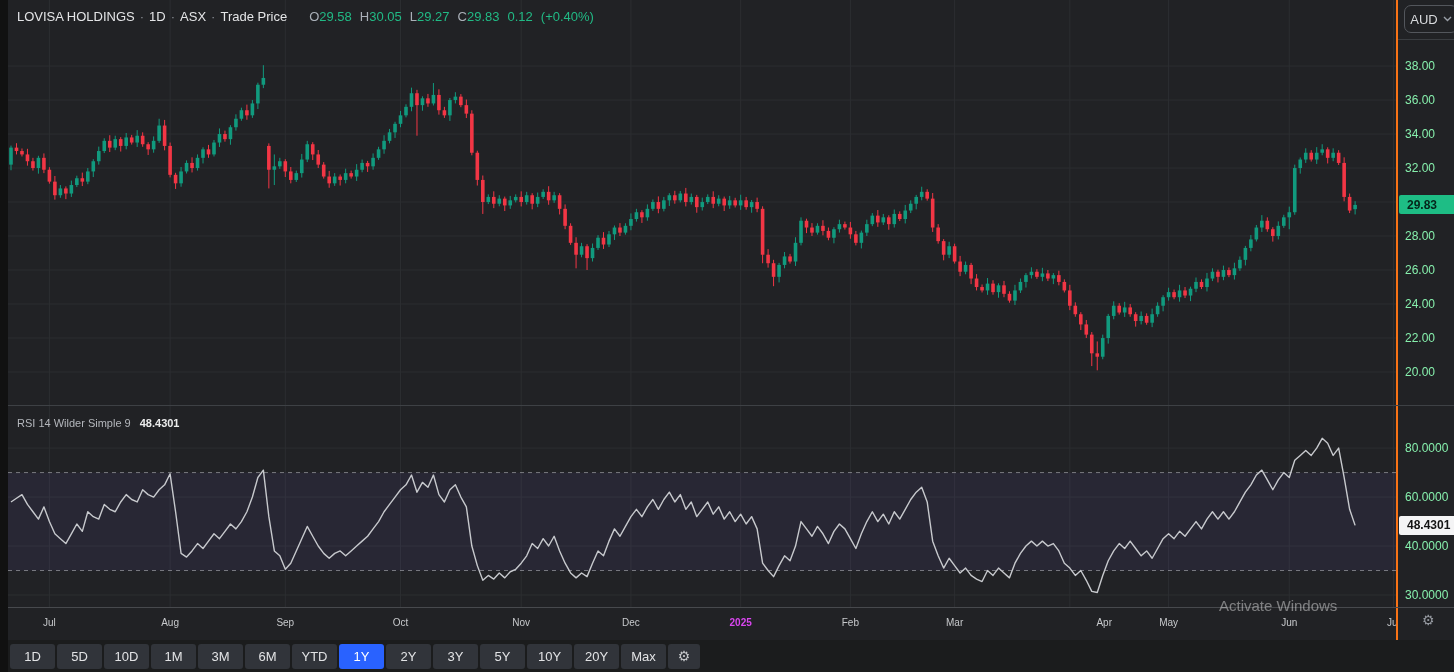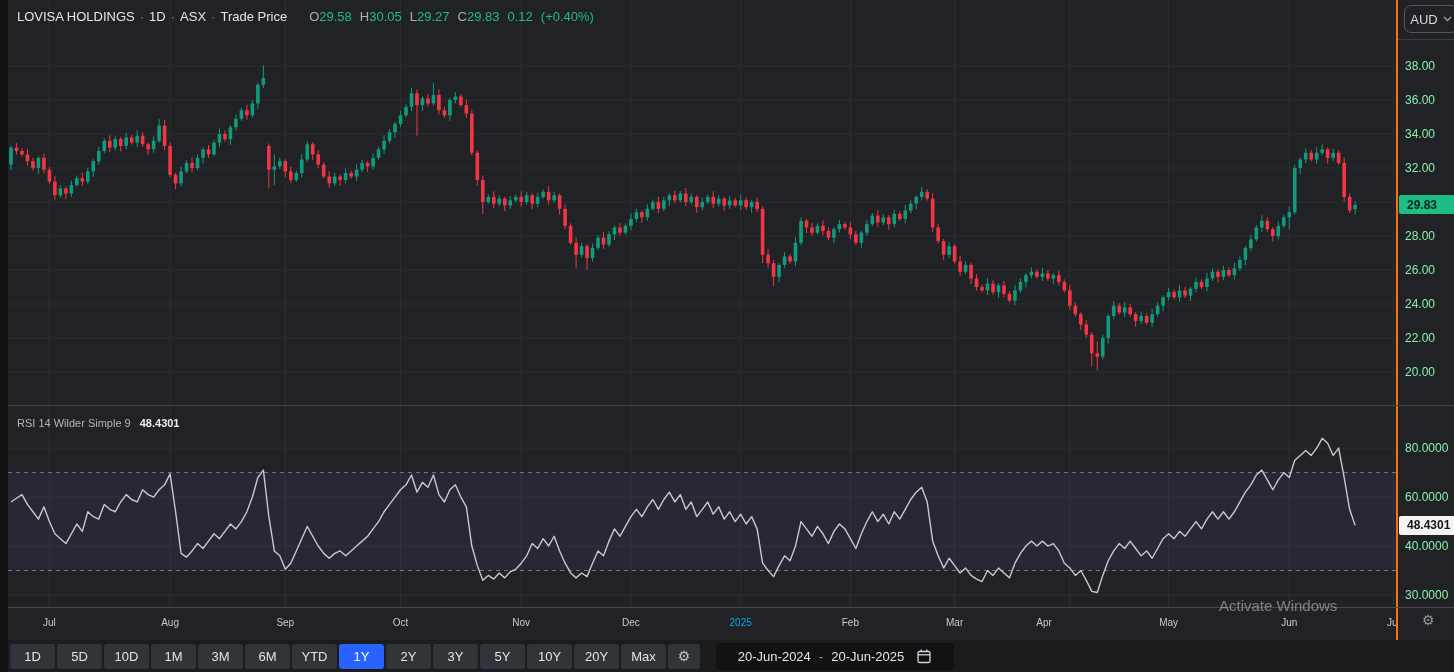--- a/index.html
+++ b/index.html
@@ -17,21 +17,21 @@
   #rsi-legend{position:absolute;left:9px;top:417px;z-index:5;font-size:11px;color:#b4b7bc;white-space:nowrap;}
   #rsi-legend .val{color:#eceded;font-weight:bold;margin-left:9px;}
   
   #watermark{position:absolute;left:1211px;top:597px;z-index:9;pointer-events:none;line-height:1.15;}
   #watermark .w1{font-size:15px;color:rgba(255,255,255,0.42);}
   #watermark .w2{font-size:12.5px;color:rgba(255,255,255,0.30);}
   
   #time-axis{position:absolute;left:0;top:607px;width:1388px;height:33px;border-top:1px solid #47494d;}
   .month-label{position:absolute;top:9px;width:56px;margin-left:-28px;text-align:center;
                font-size:10px;color:#c7c9cc;}
-  .month-label.em{color:#0ea5e9;font-weight:normal;}
+  .month-label.em{color:#d946ef;font-weight:bold;}
   
   #right-axis{position:absolute;left:1388px;top:0;width:66px;height:640px;background:#212225;
               border-left:2px solid #f97316;}
   #currency-box{position:absolute;right:6px;top:5px;width:52px;height:26px;border:1px solid #53565c;
                 border-radius:7px;display:flex;align-items:center;justify-content:center;gap:5px;
                 color:#d8dadd;font-size:13px;cursor:pointer;}
   #axis-top-sep{position:absolute;left:0;top:39px;width:66px;border-top:1px solid #3a3d41;}
   .tick{position:absolute;left:7px;font-size:12px;color:#86efac;}
   .px-label{position:absolute;left:1px;width:58px;height:19px;border-radius:2px;font-size:12px;
             display:flex;align-items:center;padding-left:8px;box-sizing:border-box;font-weight:bold;}
@@ -603,21 +603,21 @@
     <div id="time-axis">
         <div class="month-label" style="left: 41.4032px;">Jul</div>
         <div class="month-label" style="left: 162.099px;">Aug</div>
         <div class="month-label" style="left: 277.308px;">Sep</div>
         <div class="month-label" style="left: 392.518px;">Oct</div>
         <div class="month-label" style="left: 513.213px;">Nov</div>
         <div class="month-label" style="left: 622.937px;">Dec</div>
         <div class="month-label em" style="left: 732.66px;">2025</div>
         <div class="month-label" style="left: 842.383px;">Feb</div>
         <div class="month-label" style="left: 946.621px;">Mar</div>
-        <div class="month-label" style="left: 1036px;">Apr</div>
+        <div class="month-label" style="left: 1076px; text-align: right;">Apr</div>
         <div class="month-label" style="left: 1160.58px; text-align: center;">May</div>
         <div class="month-label" style="left: 1281.28px;">Jun</div>
         <div class="month-label" style="left: 1385.51px;">Jul</div>
       </div>
   </div>
 
   <div class="h-sep" style="top:405px"></div>
   <div class="h-sep" style="top:607px;border-color:#47494d"></div>
 
   <div id="right-axis">
@@ -661,25 +661,14 @@
         <button class="range-btn">YTD</button>
         <button class="range-btn active">1Y</button>
         <button class="range-btn">2Y</button>
         <button class="range-btn">3Y</button>
         <button class="range-btn">5Y</button>
         <button class="range-btn">10Y</button>
         <button class="range-btn">20Y</button>
         <button class="range-btn">Max</button>
       </span>
     <span id="toolbar-gear">⚙</span>
-    <div id="date-range">
-      <span>20-Jun-2024</span>
-      <span class="dash">-</span>
-      <span>20-Jun-2025</span>
-      <svg width="16" height="16" viewBox="0 0 16 16" style="margin-left:4px">
-        <rect x="2" y="3.5" width="12" height="11" rx="1.5" fill="none" stroke="#d3d5d8" stroke-width="1.3"></rect>
-        <line x1="2" y1="6.8" x2="14" y2="6.8" stroke="#d3d5d8" stroke-width="1.3"></line>
-        <line x1="5.2" y1="1.5" x2="5.2" y2="4" stroke="#d3d5d8" stroke-width="1.3"></line>
-        <line x1="10.8" y1="1.5" x2="10.8" y2="4" stroke="#d3d5d8" stroke-width="1.3"></line>
-      </svg>
-    </div>
   </div>
 </div>
 
 </body></html>

